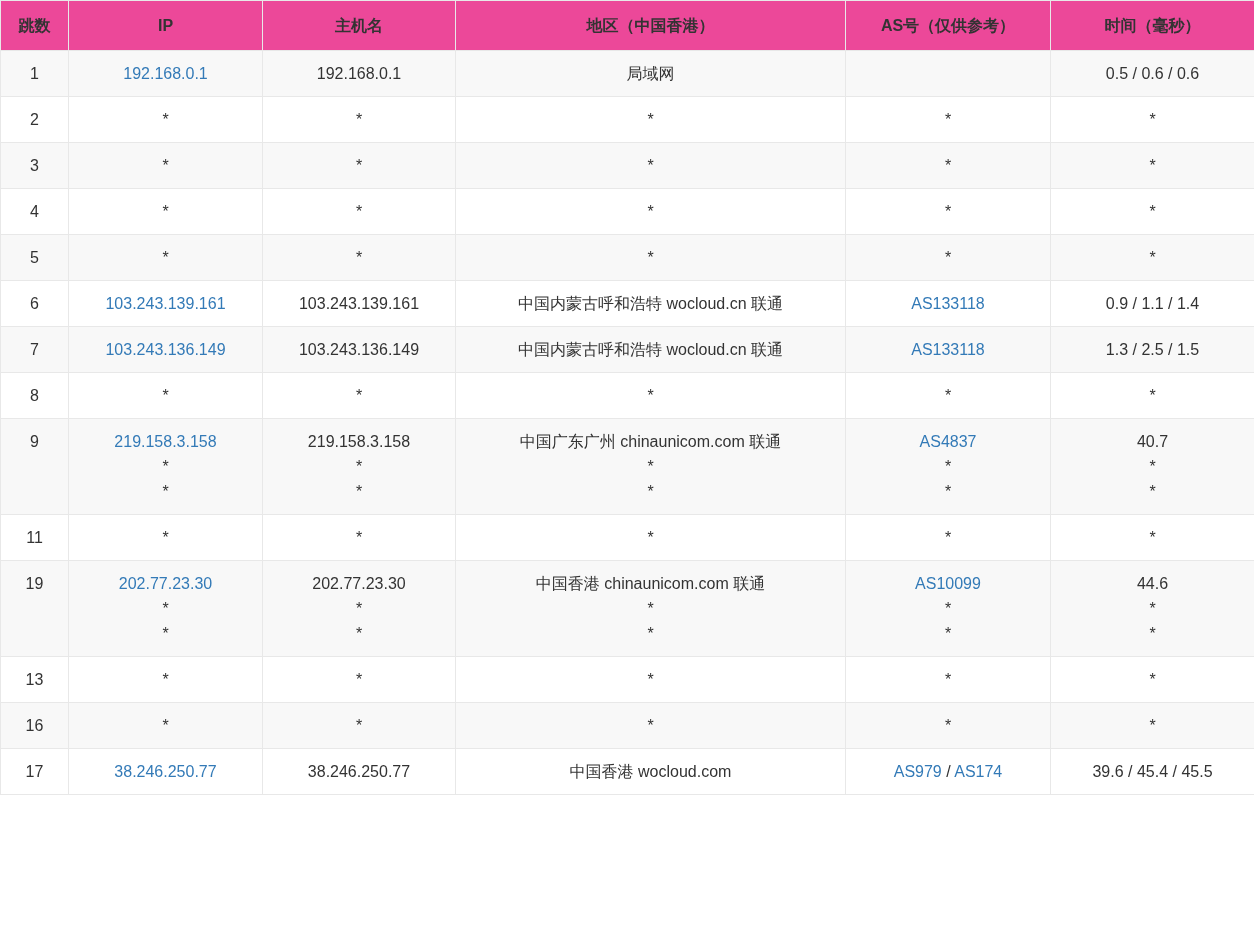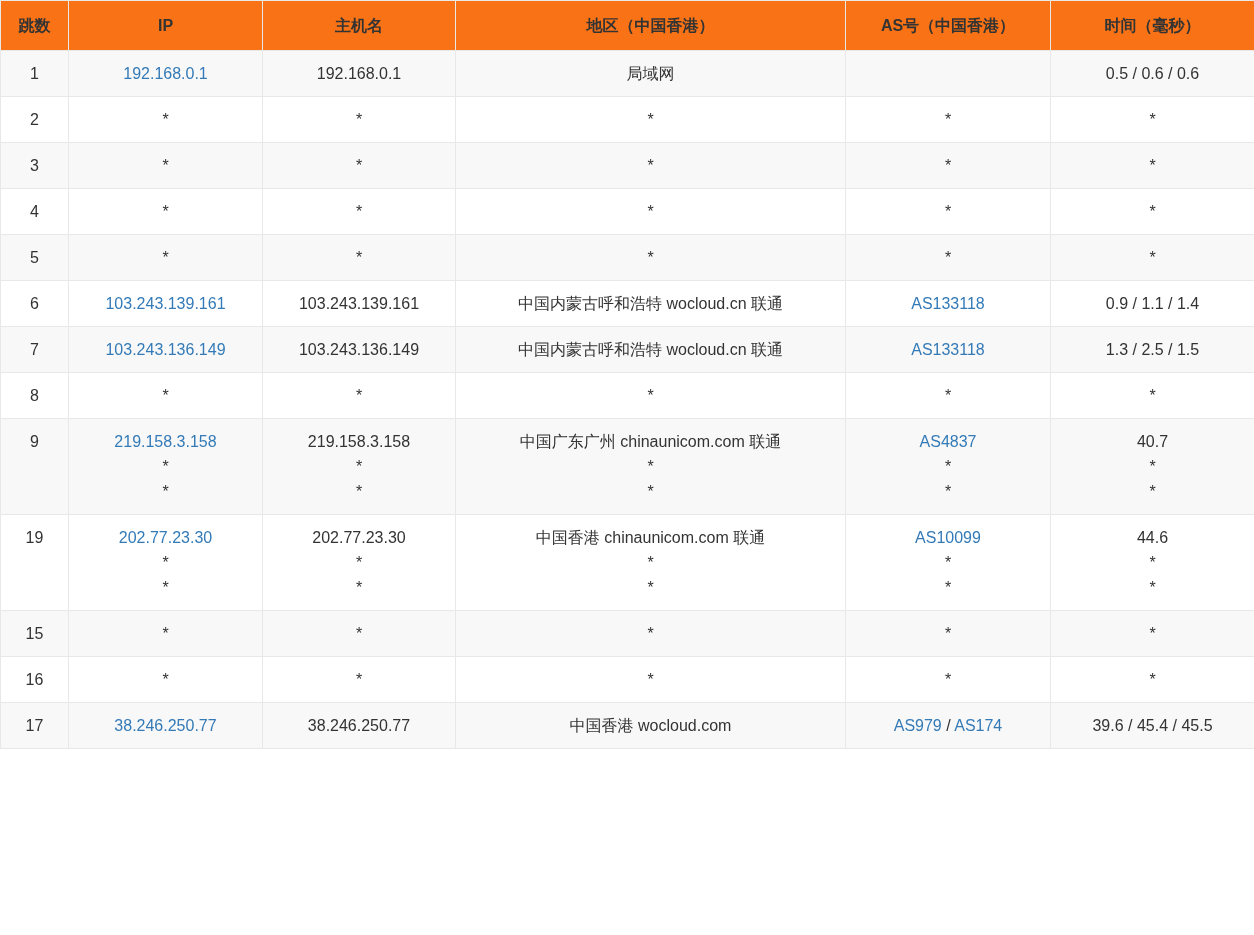--- a/index.html
+++ b/index.html
@@ -32,21 +32,21 @@
     vertical-align:top;
     font-size:16px;
     line-height:25px;
     padding:10px 6px;
     overflow:hidden;
     white-space:nowrap;
   }
   thead th{
     font-weight:bold;
     padding:12px 6px;
-    background:#f97316;
+    background:#ec4899;
     color:var(--text);
   }
   tbody tr:nth-child(odd){background:var(--stripe);}
   tbody tr:nth-child(even){background:#ffffff;}
   .line{min-height:25px;}
   .link{
     color:var(--link);
     cursor:pointer;
     text-decoration:none;
   }
@@ -62,21 +62,21 @@
     <col class="c-region">
       <col class="c-asn">
       <col class="c-time">
   </colgroup>
   <thead>
     <tr>
         <th>跳数</th>
         <th>IP</th>
         <th>主机名</th>
         <th>地区（中国香港）</th>
-        <th>AS号（中国香港）</th>
+        <th>AS号（仅供参考）</th>
         <th>时间（毫秒）</th>
       </tr>
   </thead>
   <tbody>
       <tr>
         <td>1</td>
         <td>
           <div class="line"><span class="link">192.168.0.1</span></div>
         </td>
         <td>
@@ -240,20 +240,38 @@
           <div class="line">*</div>
           <div class="line">*</div>
         </td>
         <td>
           <div class="line">40.7</div>
           <div class="line">*</div>
           <div class="line">*</div>
         </td>
       </tr>
       <tr>
+        <td>11</td>
+        <td>
+          <div class="line">*</div>
+        </td>
+        <td>
+          <div class="line">*</div>
+        </td>
+        <td>
+          <div class="line">*</div>
+        </td>
+        <td>
+          <div class="line">*</div>
+        </td>
+        <td>
+          <div class="line">*</div>
+        </td>
+      </tr>
+      <tr>
         <td>19</td>
         <td>
           <div class="line"><span class="link">202.77.23.30</span></div>
           <div class="line">*</div>
           <div class="line">*</div>
         </td>
         <td>
           <div class="line">202.77.23.30</div>
           <div class="line">*</div>
           <div class="line">*</div>
@@ -268,21 +286,21 @@
           <div class="line">*</div>
           <div class="line">*</div>
         </td>
         <td>
           <div class="line">44.6</div>
           <div class="line">*</div>
           <div class="line">*</div>
         </td>
       </tr>
       <tr>
-        <td>15</td>
+        <td>13</td>
         <td>
           <div class="line">*</div>
         </td>
         <td>
           <div class="line">*</div>
         </td>
         <td>
           <div class="line">*</div>
         </td>
         <td>

